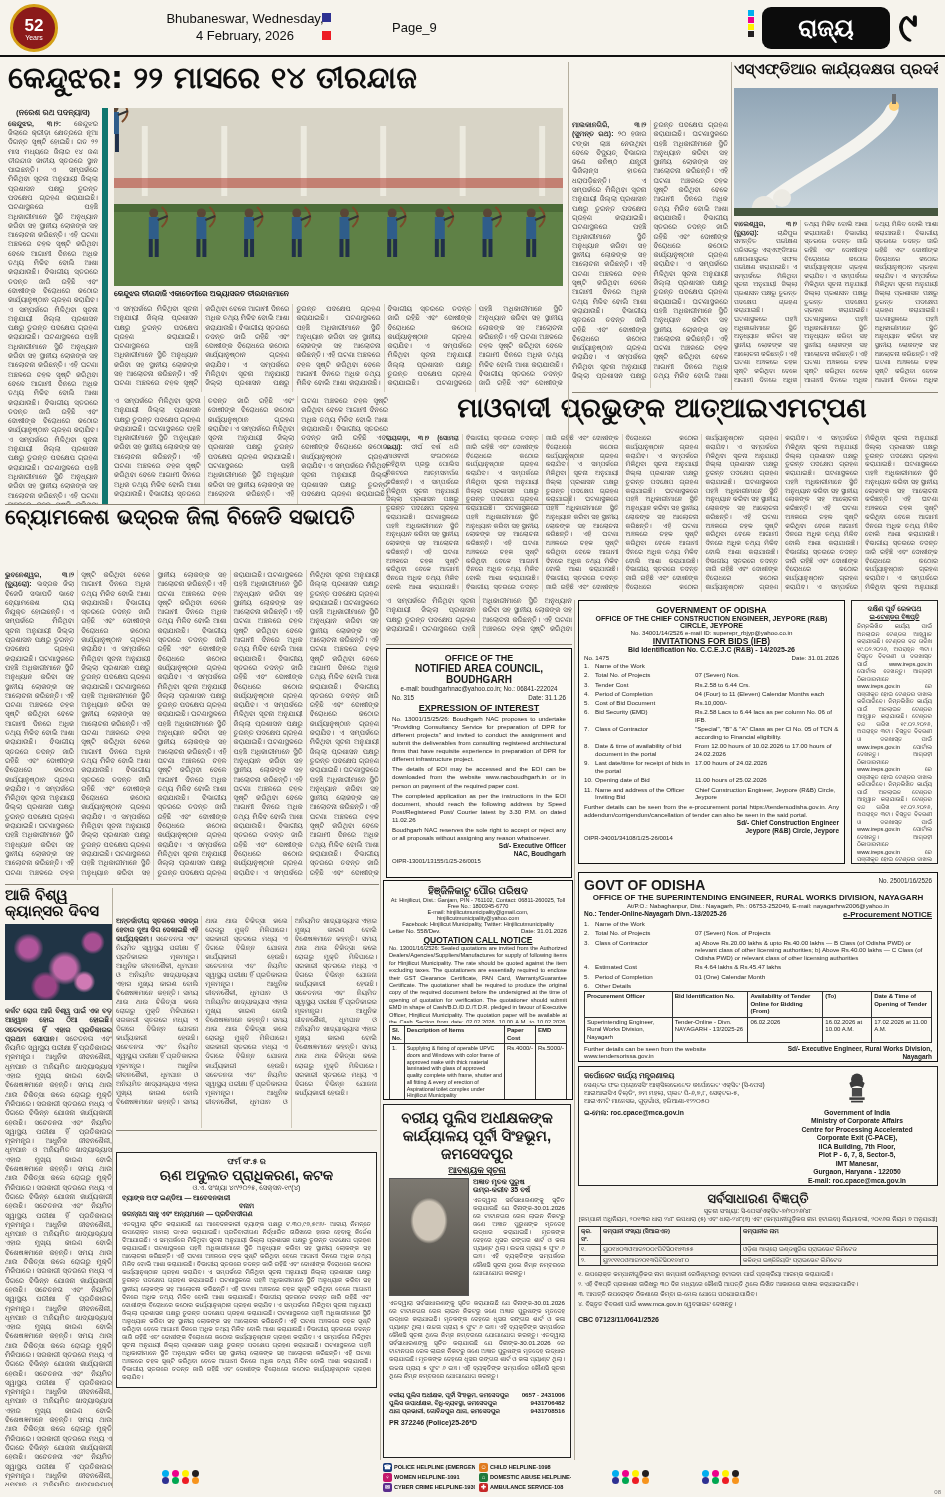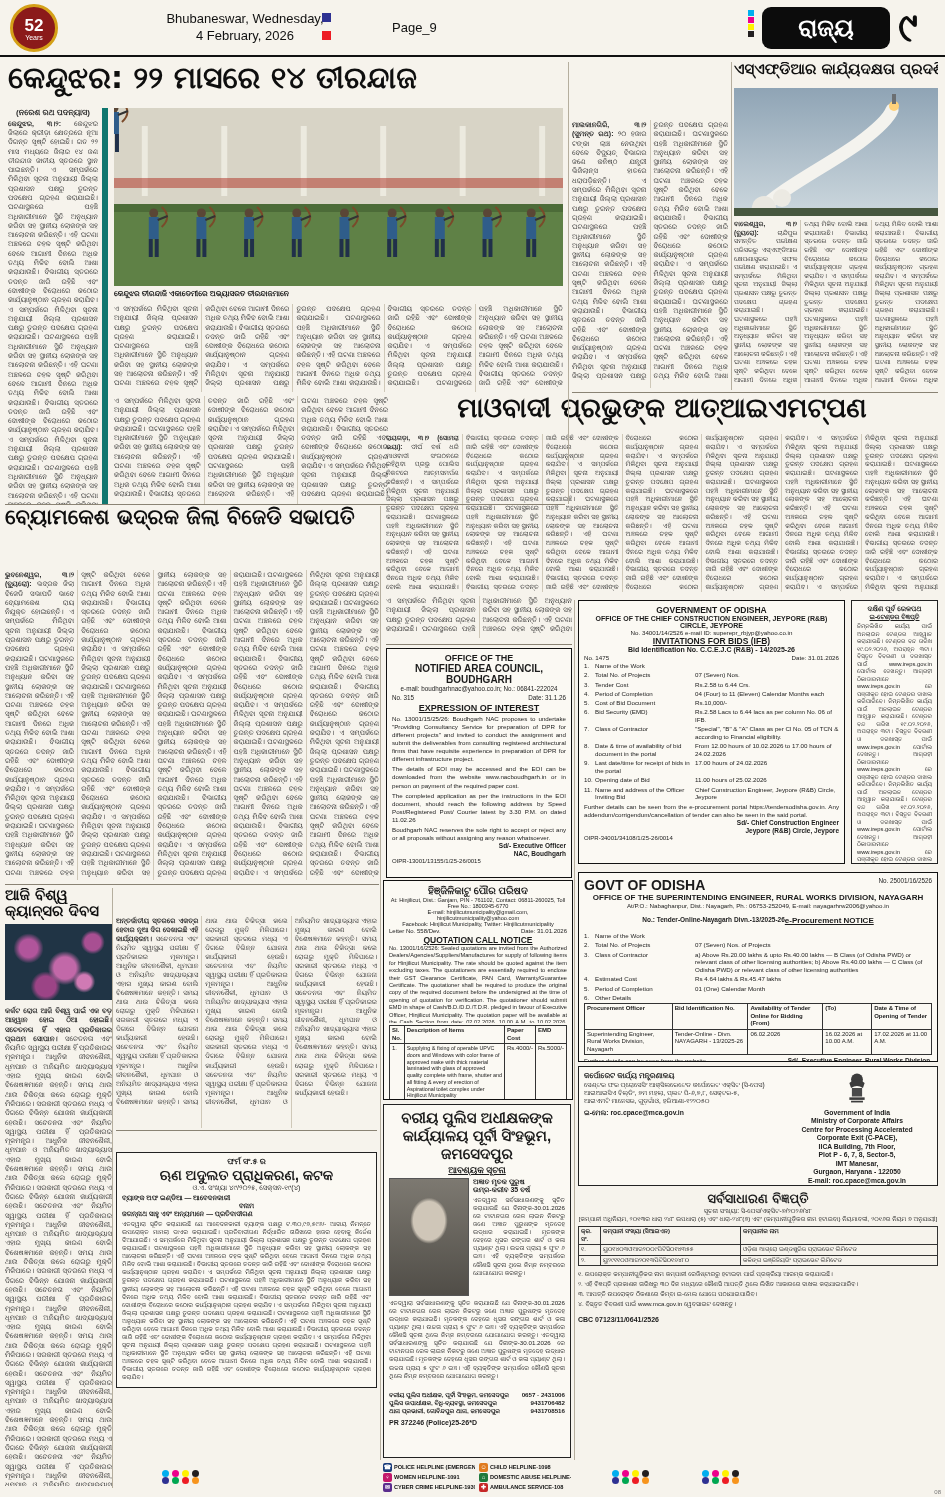--- a/index.html
+++ b/index.html
@@ -274,21 +274,21 @@
 
   </section>
 
   <section class="abs box" style="left:578px;top:872px;width:360px;height:190px">
     <div style="display:flex;justify-content:space-between;align-items:flex-start">
       <span class="b" style="font-size:14px">GOVT OF ODISHA</span>
       <span style="font-size:6.3px">No. 25001/16/2526</span>
     </div>
     <div class="ctr b" style="font-size:8px">OFFICE OF THE SUPERINTENDING ENGINEER, RURAL WORKS DIVISION, NAYAGARH</div>
     <div class="ctr" style="font-size:6.2px">At/P.O.: Nabaghanpur, Dist.: Nayagarh, Ph.: 06753-252049, E-mail: nayagarhrw2006@yahoo.in</div>
-    <div style="display:flex;justify-content:center;margin:7px 0">
+    <div style="display:flex;justify-content:space-between;margin:1px 0">
       <span class="b" style="font-size:6.5px">No.: Tender-Online-Nayagarh Divn.-13/2025-26</span>
       <span class="b u" style="font-size:8px">e-Procurement NOTICE</span>
     </div>
     <div class="nrow">
         <span class="no">1.</span>
         <span class="lb">Name of the Work</span>
         <span class="vl"></span>
       </div>
     <div class="nrow">
         <span class="no">2.</span>

